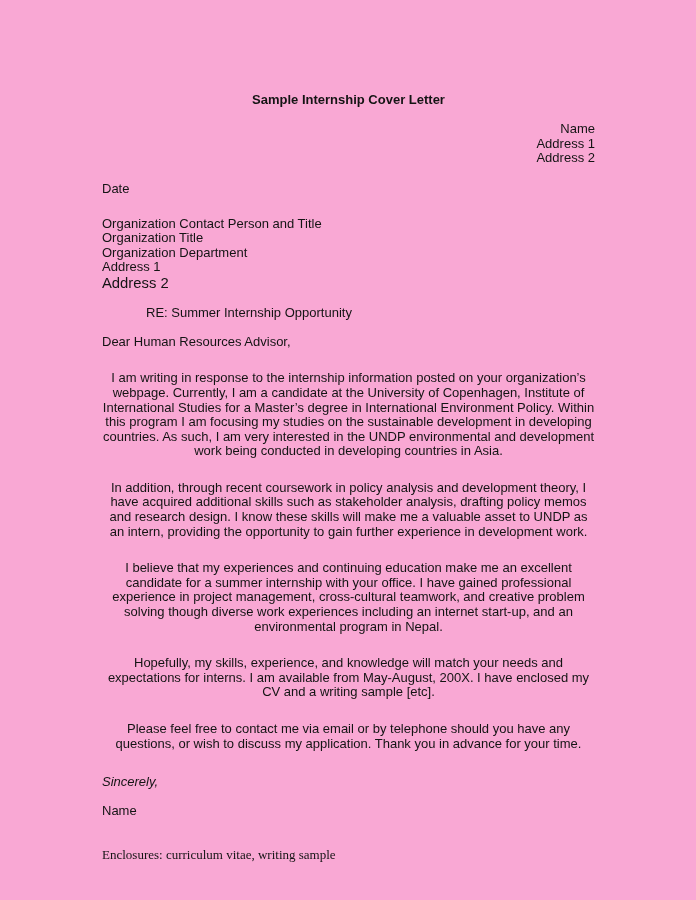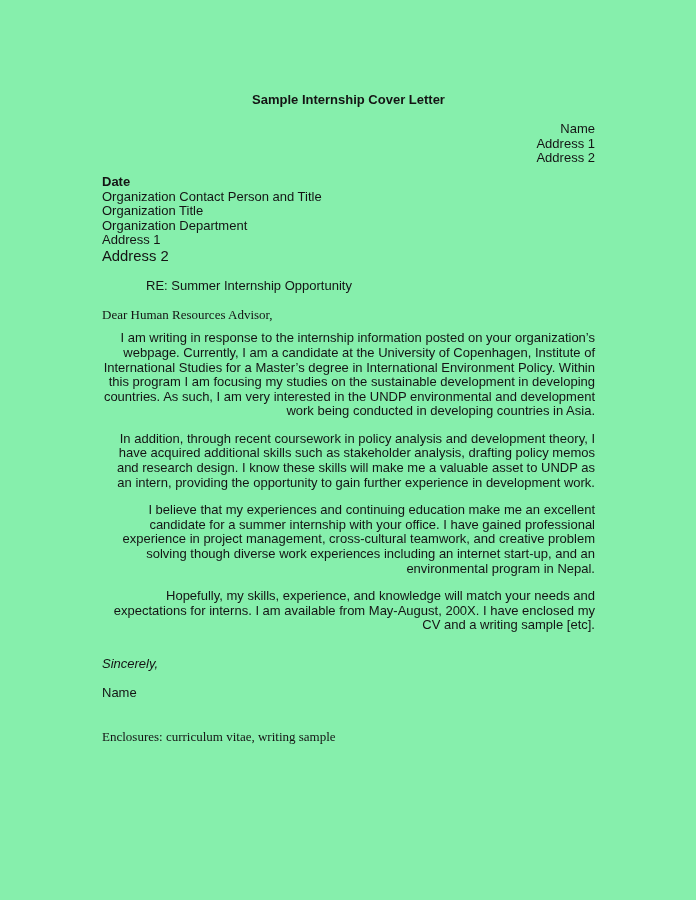--- a/index.html
+++ b/index.html
@@ -15,54 +15,52 @@
     font-size: 13px;
     line-height: 14.6px;
     color: #141414;
     -webkit-font-smoothing: antialiased;
   }
   .page {
     box-sizing: border-box;
     width: 696px;
     height: 900px;
     padding: 93px 101px 0 102px;
-    background: #86efac;
+    background: #f9a8d4;
   }
   .doc-title {
     text-align: center;
     font-weight: bold;
     margin: 0;
     font-size: 13px;
   }
   .sender-block {
     margin-top: 14.6px;
     text-align: right;
   }
   .date-line {
-    margin-top: 9px;
-    font-weight: bold;
+    margin-top: 16px;
   }
   .recipient-block {
-    margin-top: 0;
+    margin-top: 20px;
   }
   .recipient-line-large {
     font-size: 14.8px;
     line-height: 16px;
   }
   .subject-line {
     margin-top: 14.6px;
     margin-left: 44px;
   }
   .salutation {
     margin-top: 14.6px;
-    font-family: Liberation Serif, serif;
   }
   .para {
-    margin-top: 9px;
-    text-align: right;
+    margin-top: 22px;
+    text-align: center;
   }
   .closing {
     margin-top: 24px;
     font-style: italic;
   }
   .signature {
     margin-top: 14.6px;
   }
   .enclosures {
     margin-top: 29px;
@@ -93,20 +91,21 @@
   </div>
 
   <div class="subject-line">RE: Summer Internship Opportunity</div>
 
   <div class="salutation">Dear Human Resources Advisor,</div>
 
   <p class="para">I am writing in response to the internship information posted on your organization’s webpage. Currently, I am a candidate at the University of Copenhagen, Institute of International Studies for a Master’s degree in International Environment Policy. Within this program I am focusing my studies on the sustainable development in developing countries. As such, I am very interested in the UNDP environmental and development work being conducted in developing countries in Asia.</p>
   <p class="para">In addition, through recent coursework in policy analysis and development theory, I have acquired additional skills such as stakeholder analysis, drafting policy memos and research design. I know these skills will make me a valuable asset to UNDP as an intern, providing the opportunity to gain further experience in development work.</p>
   <p class="para">I believe that my experiences and continuing education make me an excellent candidate for a summer internship with your office. I have gained professional experience in project management, cross-cultural teamwork, and creative problem solving though diverse work experiences including an internet start-up, and an environmental program in Nepal.</p>
   <p class="para">Hopefully, my skills, experience, and knowledge will match your needs and expectations for interns. I am available from May-August, 200X. I have enclosed my CV and a writing sample [etc].</p>
+  <p class="para">Please feel free to contact me via email or by telephone should you have any questions, or wish to discuss my application. Thank you in advance for your time.</p>
 
   <div class="closing">Sincerely,</div>
 
   <div class="signature">Name</div>
 
   <div class="enclosures">Enclosures: curriculum vitae, writing sample</div>
 
 </div>
 
 </body></html>

